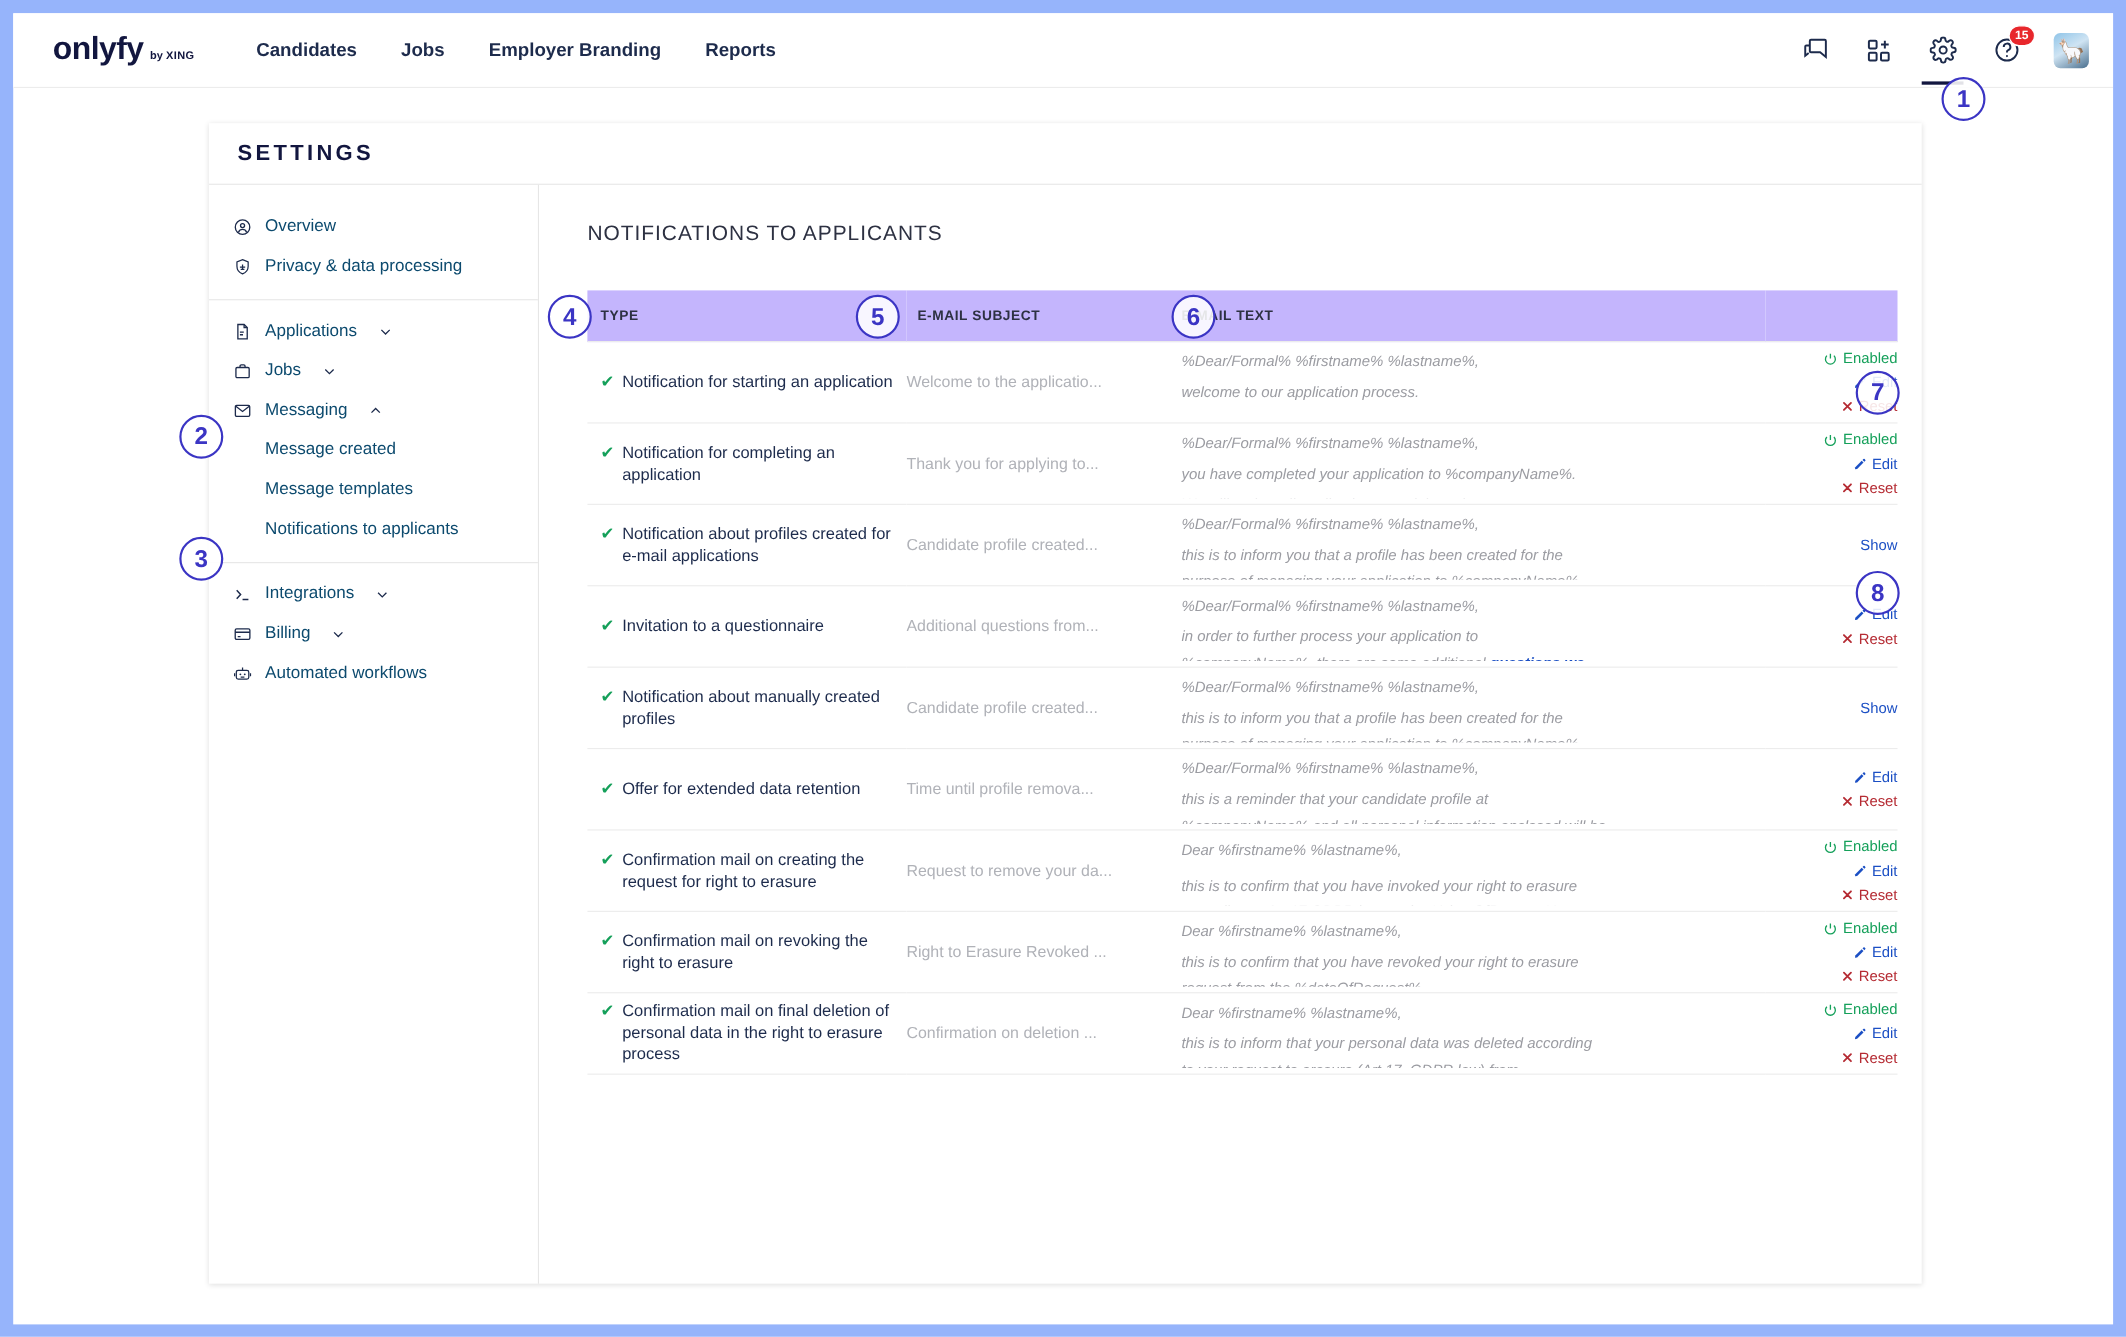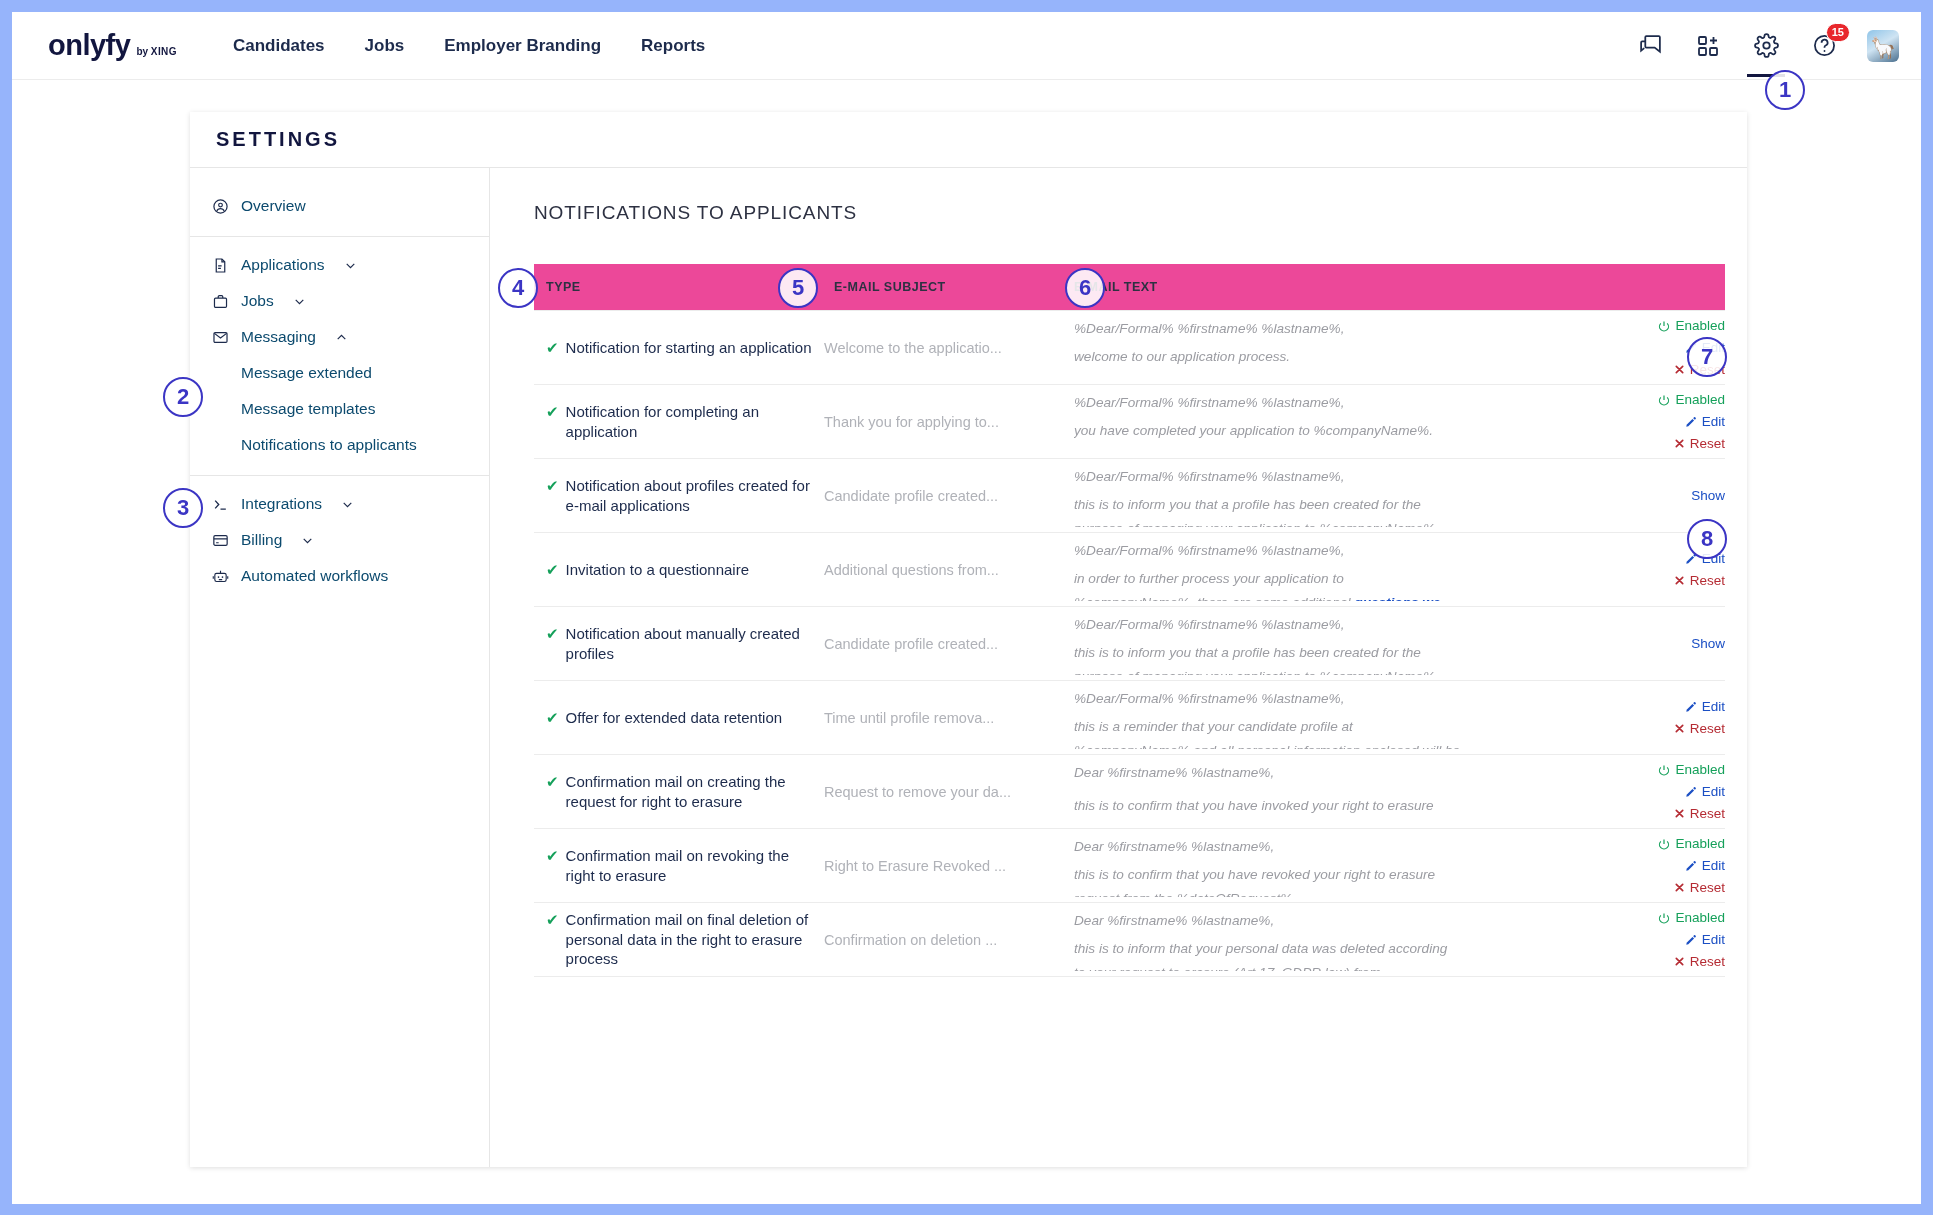--- a/index.html
+++ b/index.html
@@ -122,21 +122,21 @@
 
   
   .main { flex: 1; padding: 34px 22px 0 44px; position: relative; }
   .main-title {
     font-size: 19px; color: #2d3142; letter-spacing: 0.9px;
     margin-bottom: 40px;
   }
 
   table.ntable { width: 100%; border-collapse: collapse; table-layout: fixed; }
   table.ntable thead th {
-    background: #ec4899;
+    background: #c4b5fd;
     font-size: 12.5px; font-weight: 700; letter-spacing: 0.5px;
     color: #2d3142; text-align: left;
     padding: 16px 0 16px 0;
     border-bottom: 1px solid #ececec;
   }
   th.c-type   { width: 290px; padding-left: 12px !important; }
   th.c-subj   { width: 236px; padding-left: 10px !important; }
   th.c-text   { width: auto;  padding-left: 14px !important; }
   th.c-act    { width: 120px; }
 
@@ -267,20 +267,29 @@
               <svg width="17" height="17" viewBox="0 0 24 24" fill="none" stroke="currentColor" stroke-width="1.7">
                 <circle cx="12" cy="12" r="9.3"></circle>
                   <circle cx="12" cy="10" r="2.6"></circle>
                 <path d="M6.8 18.4a5.6 5.6 0 0 1 10.4 0"></path>
               </svg>
             </span>
             <span>Overview</span>
           </div>
 
 
+          <div class="side-item">
+            <span class="ico">
+              <svg width="17" height="17" viewBox="0 0 24 24" fill="none" stroke="currentColor" stroke-width="1.6">
+                <path d="M12 2.8l7.2 3v5.5c0 4.3-3 8.2-7.2 9.9-4.2-1.7-7.2-5.6-7.2-9.9V5.8z"></path>
+                <path d="M8.6 12.5h6.8M9.6 15.3h4.8M12 9v7"></path>
+              </svg>
+            </span>
+            <span>Privacy &amp; data processing</span>
+          </div>
         </div>
 
         <div class="side-group">
           <div class="side-item">
             <span class="ico">
               <svg width="17" height="17" viewBox="0 0 24 24" fill="none" stroke="currentColor" stroke-width="1.7">
                 <path d="M6 2.8h8l4 4v14.4H6z"></path>
                   <path d="M14 2.8v4h4"></path>
                   <path d="M8.6 12.5h5M8.6 16h4"></path>
               </svg>
@@ -317,21 +326,21 @@
             </span>
             <span>Messaging</span>
             <span class="chev">
               <svg width="13" height="13" viewBox="0 0 24 24" fill="none" stroke="currentColor" stroke-width="2.2">
                   <path d="M5 15l7-7 7 7"></path>
                 </svg>
             </span>
           </div>
 
           <div class="side-item sub">
-            <span>Message extended</span>
+            <span>Message created</span>
           </div>
           <div class="side-item sub">
             <span>Message templates</span>
           </div>
           <div class="side-item sub">
             <span>Notifications to applicants</span>
           </div>
         </div>
 
         <div class="side-group">

